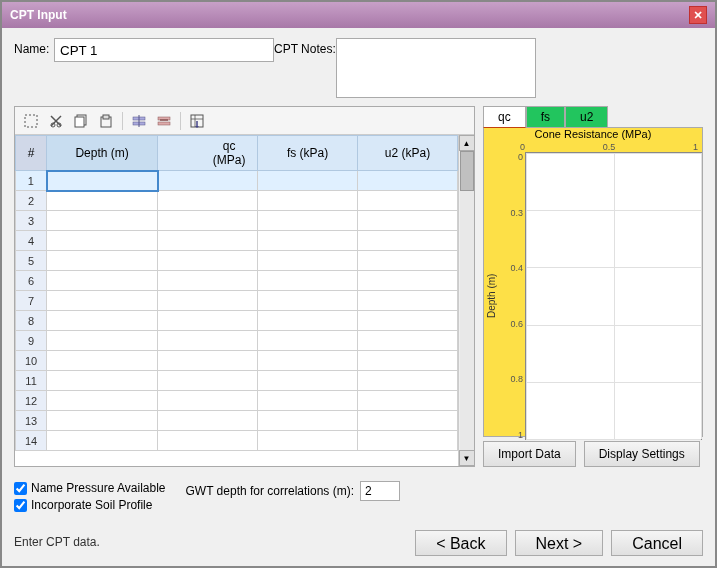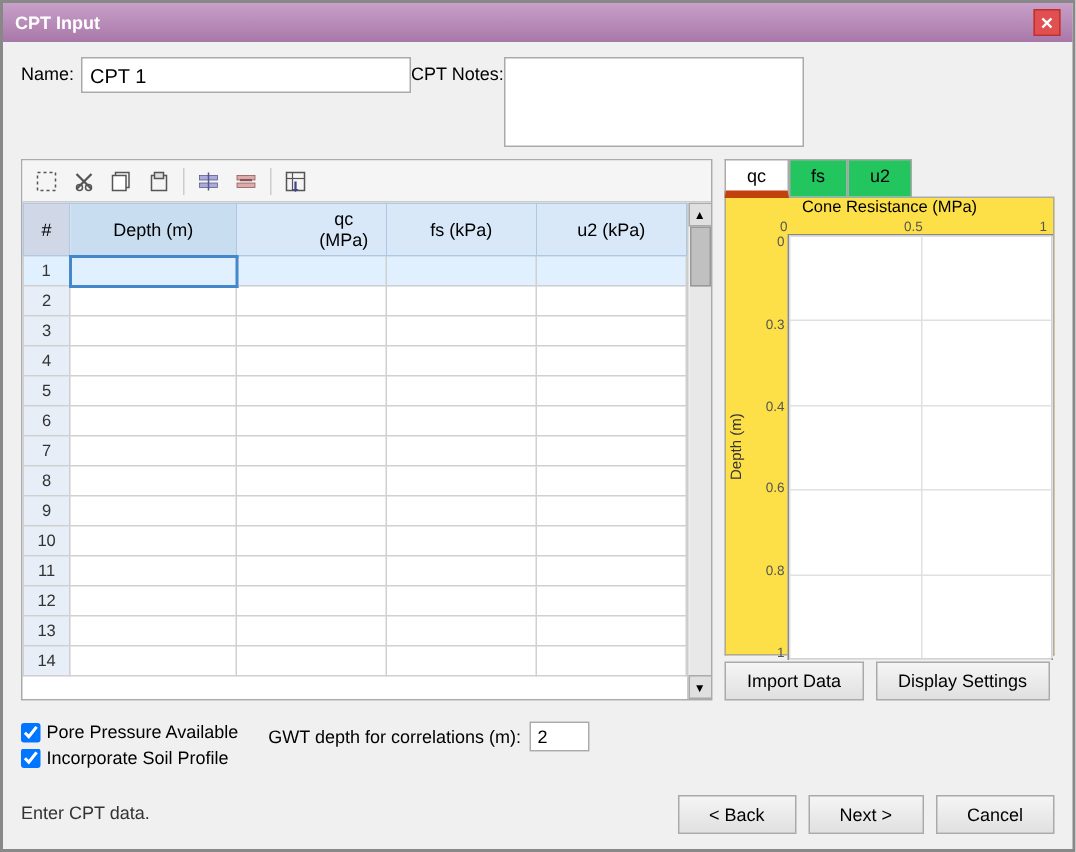--- a/index.html
+++ b/index.html
@@ -217,21 +217,21 @@
     .chart-tab {
       border: 1px solid #aaa;
       border-bottom: none;
       padding: 3px 14px;
       cursor: pointer;
       background: #22c55e;
       font-size: 12px;
     }
     .chart-tab.active {
       background: white;
-      border-bottom: 5px solid #c2410c;
+      border-bottom: 1px solid #c2410c;
       margin-bottom: -1px;
       z-index: 1;
     }
     .chart-area {
       flex: 1;
       border: 1px solid #aaa;
       border-top: none;
       background: #fde047;
       padding: 0;
       position: relative;
@@ -329,21 +329,21 @@
       gap: 8px;
       justify-content: center;
       margin-top: 6px;
     }
     .nav-btn {
       border: 1px solid #aaa;
       background: linear-gradient(to bottom, #f5f5f5, #e0e0e0);
       padding: 4px 20px;
       cursor: pointer;
       height: 26px;
-      font-size: 12px;
+      font-size: 16px;
       min-width: 70px;
     }
     .bottom-row {
       display: flex;
       align-items: center;
       justify-content: space-between;
       margin-top: 4px;
     }
   </style>
 </head>
@@ -594,21 +594,21 @@
           <button class="action-btn">Import Data</button>
           <button class="action-btn">Display Settings</button>
         </div>
       </div>
     </div>
 
     <div class="options-row">
       <div class="checkboxes-row">
         <label class="checkbox-item">
           <input type="checkbox" checked="" style="">
-          <span>Pore Pressure Available</span>
+          <span>Name Pressure Available</span>
         </label>
         <label class="checkbox-item">
           <input type="checkbox" checked="" style="">
           <span>Incorporate Soil Profile</span>
         </label>
       </div>
       <div class="gwt-row">
         <span>GWT depth for correlations (m):</span>
         <input class="gwt-input" type="text" value="2" style="">
       </div>

